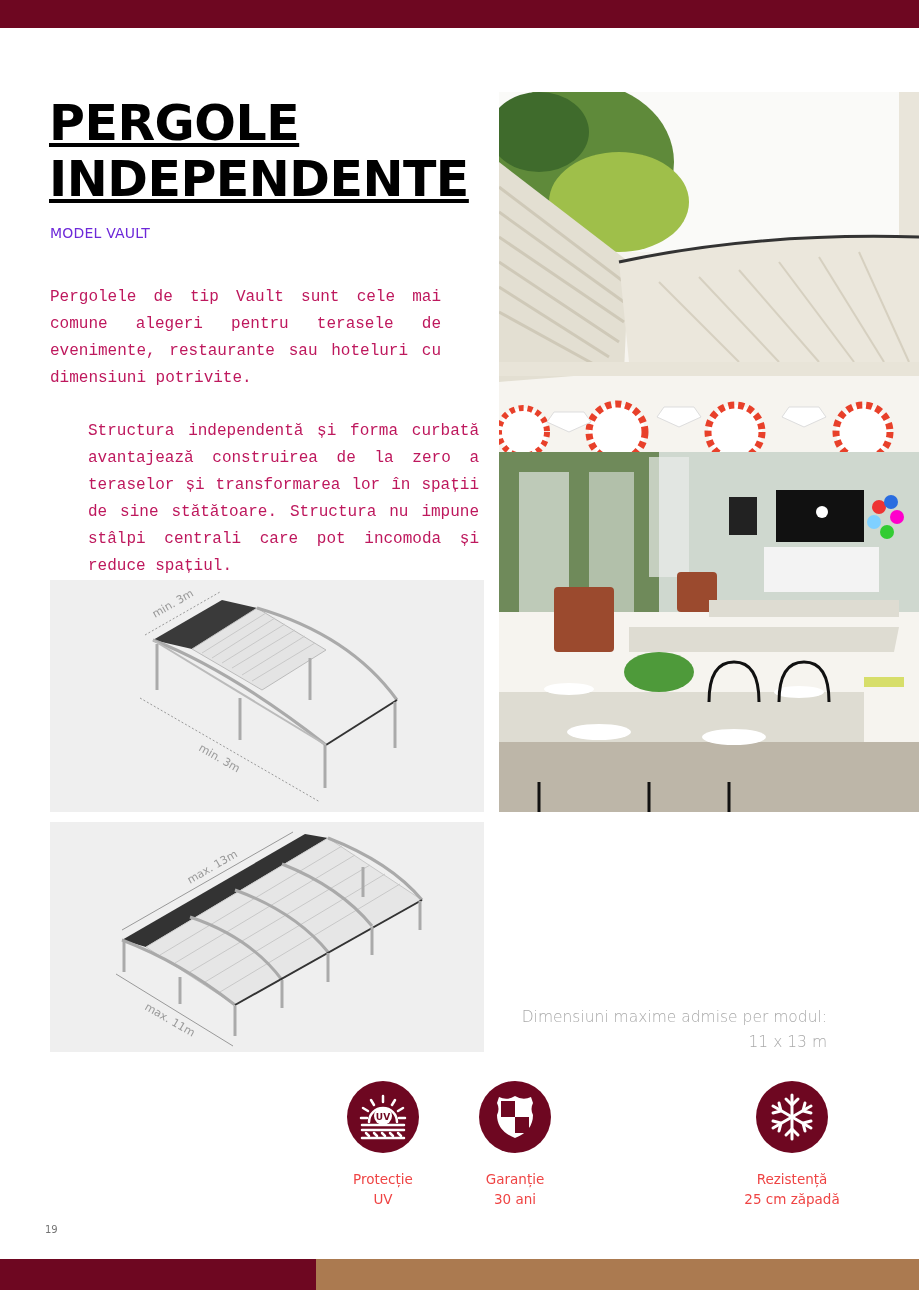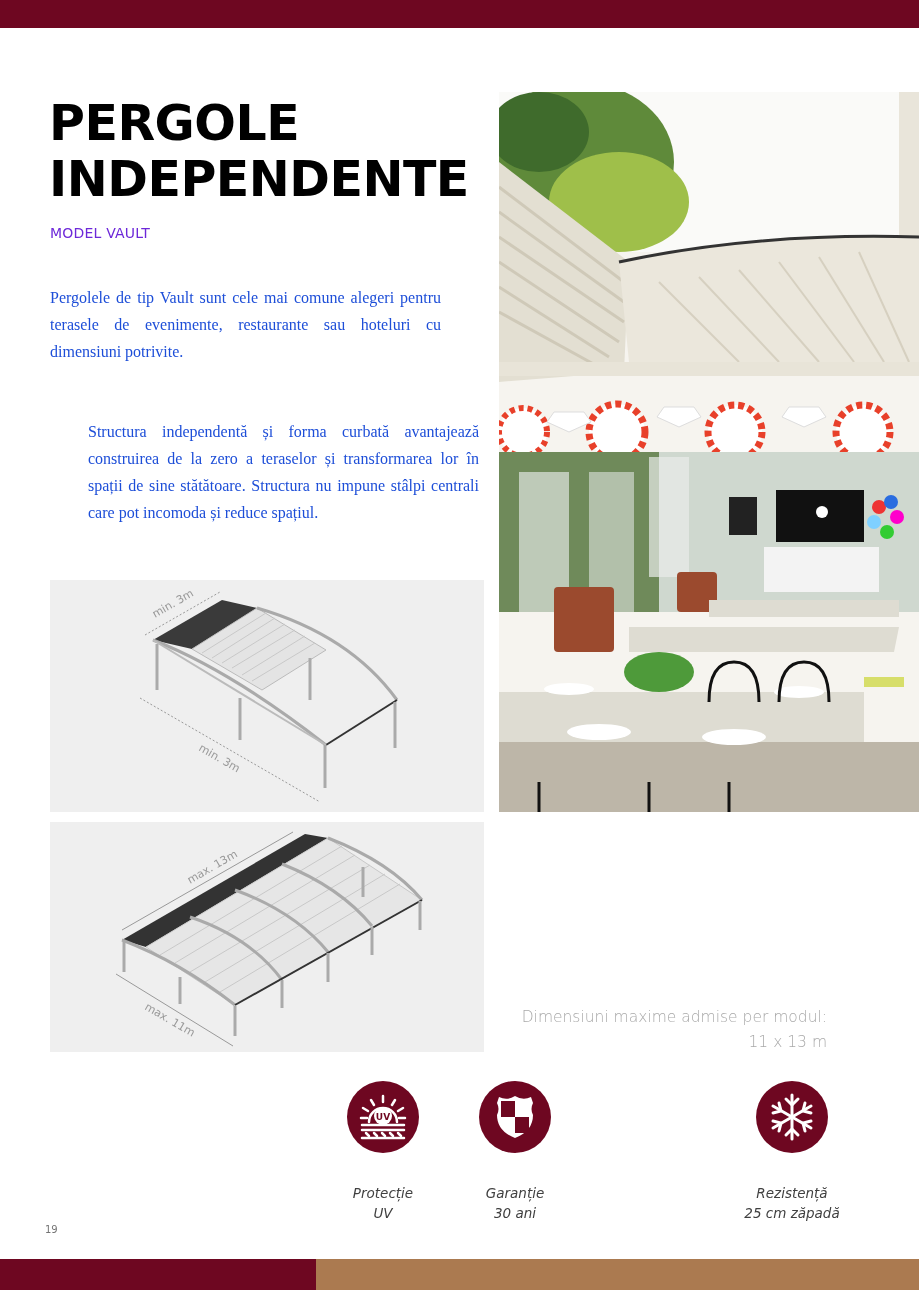--- a/index.html
+++ b/index.html
@@ -3,42 +3,42 @@
 <meta charset="utf-8">
 <style>
   * { box-sizing: border-box; margin: 0; padding: 0; }
   html, body { width: 919px; height: 1290px; background: #ffffff; overflow: hidden; }
   body { position: relative; font-family: "Liberation Sans", "DejaVu Sans", sans-serif; color: #111; }
 
   .top-bar { position: absolute; left: 0; top: 0; width: 919px; height: 28px; background: #6e0721; }
   .bottom-bar-left { position: absolute; left: 0; top: 1259px; width: 316px; height: 31px; background: #6e0721; }
   .bottom-bar-right { position: absolute; left: 316px; top: 1259px; width: 603px; height: 31px; background: #ab7a50; }
 
-  .title { position: absolute; left: 49px; top: 96px; font-family: "DejaVu Sans", sans-serif; font-weight: 900; font-size: 49px; line-height: 56px; letter-spacing: -0.5px; color: #000; }
+  .title { position: absolute; left: 49px; top: 96px; font-family: "DejaVu Sans", sans-serif; font-weight: 900; font-size: 49px; line-height: 56px; letter-spacing: -0.5px; color: #000; text-decoration: underline; }
   .title span { display: block; font-weight: bold; }
   .subtitle { position: absolute; left: 50px; top: 225px; font-family: "DejaVu Sans", sans-serif; font-weight: normal; font-size: 14px; color: #6d28d9; letter-spacing: 0.2px; }
 
-  .para { position: absolute; left: 50px; width: 391px; font-family: Liberation Serif, serif; font-size: 16px; line-height: 27px; color: #1d4ed8; text-align: justify; }
+  .para { position: absolute; left: 50px; width: 391px; font-family: Liberation Mono, monospace; font-size: 16px; line-height: 27px; color: #be185d; text-align: justify; }
   .para1 { top: 284px; }
   .para2 { top: 418px; margin-left: 38px; }
 
   .diagram { position: absolute; left: 50px; width: 434px; background: #efefef; overflow: hidden; }
   .diagram1 { top: 580px; height: 232px; }
   .diagram2 { top: 822px; height: 230px; }
   .diagram svg { position: absolute; left: 0; top: 0; }
 
   .photo { position: absolute; left: 499px; top: 92px; width: 420px; height: 720px; overflow: hidden; background: #f4f1ea; }
   .photo svg { position: absolute; left: 0; top: 0; }
 
   .dims { position: absolute; right: 92px; top: 1005px; text-align: right; font-family: "DejaVu Sans", sans-serif; font-size: 15.5px; line-height: 25px; color: #a9a9a9; font-weight: 300; margin-left: 39px; }
 
   .features { position: absolute; left: 330px; top: 1069px; width: 520px; height: 140px; }
   .feature { position: absolute; top: 12px; width: 150px; text-align: center; }
   .feature .circle { width: 72px; height: 72px; border-radius: 50%; background: #6e0721; margin: 0 auto; display: flex; align-items: center; justify-content: center; }
-  .feature .label { margin-top: 30px; font-family: "DejaVu Sans", sans-serif; font-size: 13.5px; line-height: 20px; color: #404040; white-space: nowrap; font-style: italic; }
+  .feature .label { margin-top: 16px; font-family: "DejaVu Sans", sans-serif; font-size: 13.5px; line-height: 20px; color: #ef4444; white-space: nowrap; }
 
   .page-number { position: absolute; left: 45px; top: 1224px; font-family: "DejaVu Sans", sans-serif; font-size: 10px; color: #737373; }
 </style>
 </head>
 <body>
 
 <div class="top-bar"></div>
 
 <h1 class="title">
   <span>PERGOLE</span>

